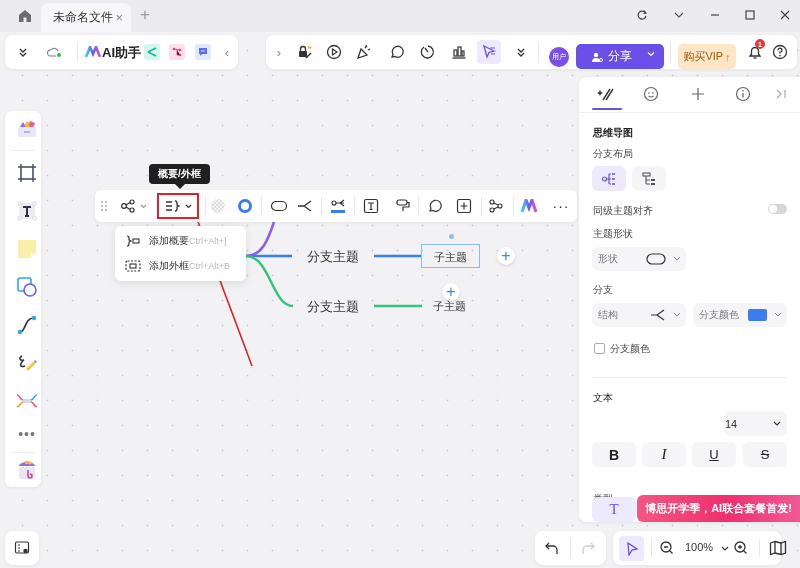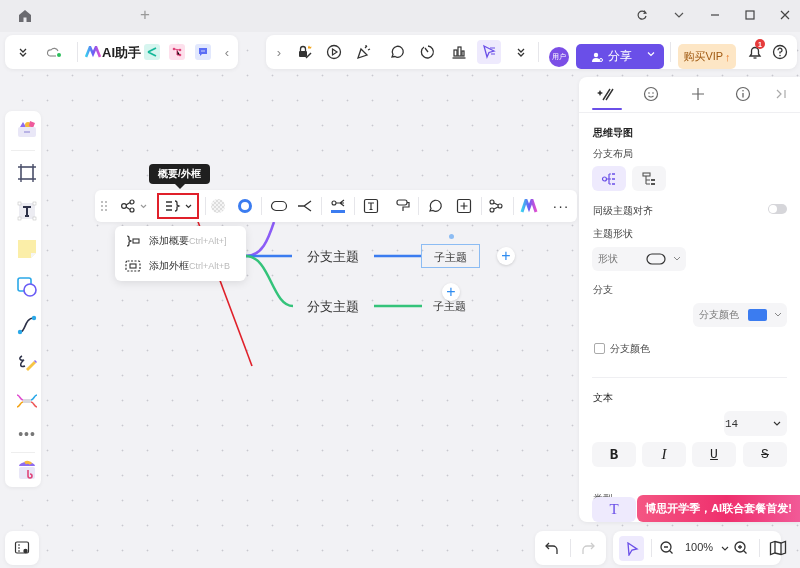--- a/index.html
+++ b/index.html
@@ -50,39 +50,43 @@
 
   
   .mm-text { position:absolute; font-size: 13px; color:#333; }
   .sub-text { position:absolute; font-size: 11px; color:#333; }
   .plus-circle { position:absolute; width: 18px; height: 18px; border-radius:50%; background:#fff; box-shadow:0 1px 3px rgba(0,0,0,0.15); color:#2f8cf0; display:flex; align-items:center; justify-content:center; font-size: 16px; line-height: 1; }
 
   
   .rp { left: 579px; top: 77px; width: 221px; height: 445px; border-radius: 8px 0 0 8px; }
   .rp-label { position:absolute; left: 14px; font-size: 10px; color:#444; }
   .rp-title { position:absolute; left: 14px; font-size: 10px; color:#222; font-weight:bold; }
-  .rp-box { position:absolute; background:#f5f5f7; border-radius: 6px; display:flex; align-items:center;font-family:Liberation Mono, monospace; }
+  .rp-box { position:absolute; background:#f5f5f7; border-radius: 6px; display:flex; align-items:center; }
   .rp-box .lbl { color:#777; font-size: 10px; margin-left: 6px; }
   .chev { color:#888; font-size: 9px; position:absolute; }
   .toggle { position:absolute; left: 189px; top: 127px; width: 19px; height: 10px; border-radius: 5px; background:#d6d6da; }
   .toggle:after { content:""; position:absolute; left: 1px; top: 1px; width: 8px; height: 8px; border-radius: 50%; background:#fff; }
   .checkbox { position:absolute; left: 15px; top: 266px; width: 11px; height: 11px; border: 1px solid #aaa; border-radius: 2px; background:#fff; }
   .promo { position:absolute; left: 637px; top: 495px; width: 163px; height: 27px; background: linear-gradient(90deg, #f45683 0%, #ef2f6d 55%, #f15a97 100%); border-radius: 6px 0 0 6px; color:#fff; font-size: 11px; font-weight: bold; display:flex; align-items:center; justify-content:center; }
 
   .bottom-panel { position:absolute; top: 531px; height: 34px; }
 </style>
 </head>
 <body>
 
 <div class="titlebar">
   <div class="home-btn">
     <svg width="18" height="18" viewBox="0 0 18 18">
         <path d="M3 8 L9 3 L15 8 V15 H3 Z" fill="#6b6b70"></path>
         <rect x="7.5" y="10.5" width="3" height="4.5" fill="#ececef"></rect>
       </svg>
+  </div>
+  <div class="tab">
+    <span>未命名文件</span>
+    <span class="close">×</span>
   </div>
   <div class="tab-add">+</div>
   <div class="win-ctrl" style="left:632px">
     <svg width="12" height="12" viewBox="0 0 12 12">
         <path d="M9.5 4 A4 4 0 1 0 10 7" stroke="#444" fill="none" stroke-width="1.2"></path>
         <path d="M8 1.5 L10 4 L7.5 4.5" stroke="#444" fill="none" stroke-width="1.2"></path>
       </svg>
   </div>
   <div class="win-ctrl" style="left:669px">
     <svg width="12" height="8" viewBox="0 0 12 8">
@@ -539,20 +543,29 @@
   <div class="rp-box" style="left:13px;top:170px;width:94px;height:24px">
     <span class="lbl">形状</span>
     <svg style="position:absolute;left:54px;top:6px" width="20" height="12" viewBox="0 0 20 12">
         <rect x="1" y="1" width="18" height="10" rx="5" stroke="#333" fill="none" stroke-width="1.2"></rect>
       </svg>
     <svg class="chev" style="left:81px;top:9px" width="8" height="6" viewBox="0 0 8 6">
         <path d="M1 1 L4 4 L7 1" stroke="#888" fill="none" stroke-width="1"></path>
       </svg>
   </div>
   <div class="rp-label" style="top:206px">分支</div>
+  <div class="rp-box" style="left:13px;top:226px;width:94px;height:24px">
+    <span class="lbl">结构</span>
+    <svg style="position:absolute;left:58px;top:6px" width="16" height="12" viewBox="0 0 16 12">
+        <path d="M1 6 H7 L14 1 M7 6 L14 11" stroke="#333" fill="none" stroke-width="1.2"></path>
+      </svg>
+    <svg class="chev" style="left:81px;top:9px" width="8" height="6" viewBox="0 0 8 6">
+        <path d="M1 1 L4 4 L7 1" stroke="#888" fill="none" stroke-width="1"></path>
+      </svg>
+  </div>
   <div class="rp-box" style="left:114px;top:226px;width:94px;height:24px">
     <span class="lbl">分支颜色</span>
     <div style="position:absolute;left:55px;top:6px;width:19px;height:12px;background:#3b7cf0;border-radius:2px"></div>
     <svg class="chev" style="left:81px;top:9px" width="8" height="6" viewBox="0 0 8 6">
         <path d="M1 1 L4 4 L7 1" stroke="#888" fill="none" stroke-width="1"></path>
       </svg>
   </div>
   <div class="checkbox"></div>
   <div class="rp-label" style="left:31px;top:265px">分支颜色</div>
   <div style="position:absolute;left:13px;top:300px;width:195px;height:1px;background:#efeff2"></div>

